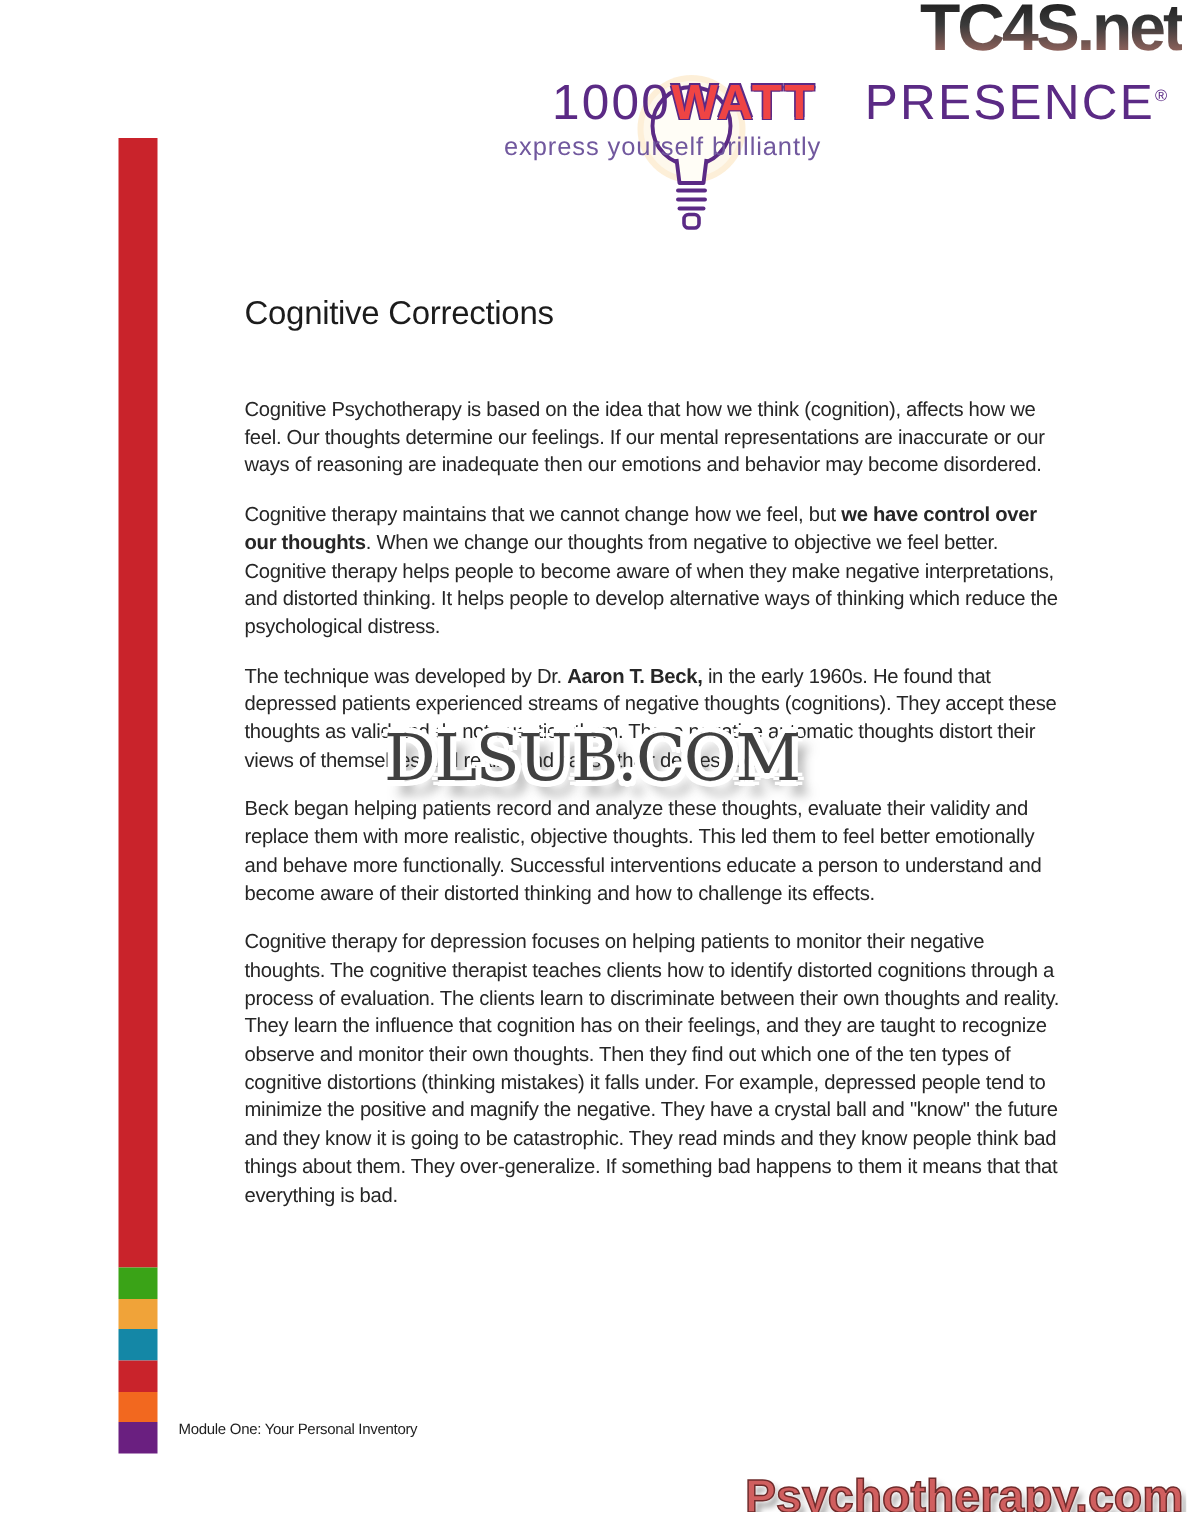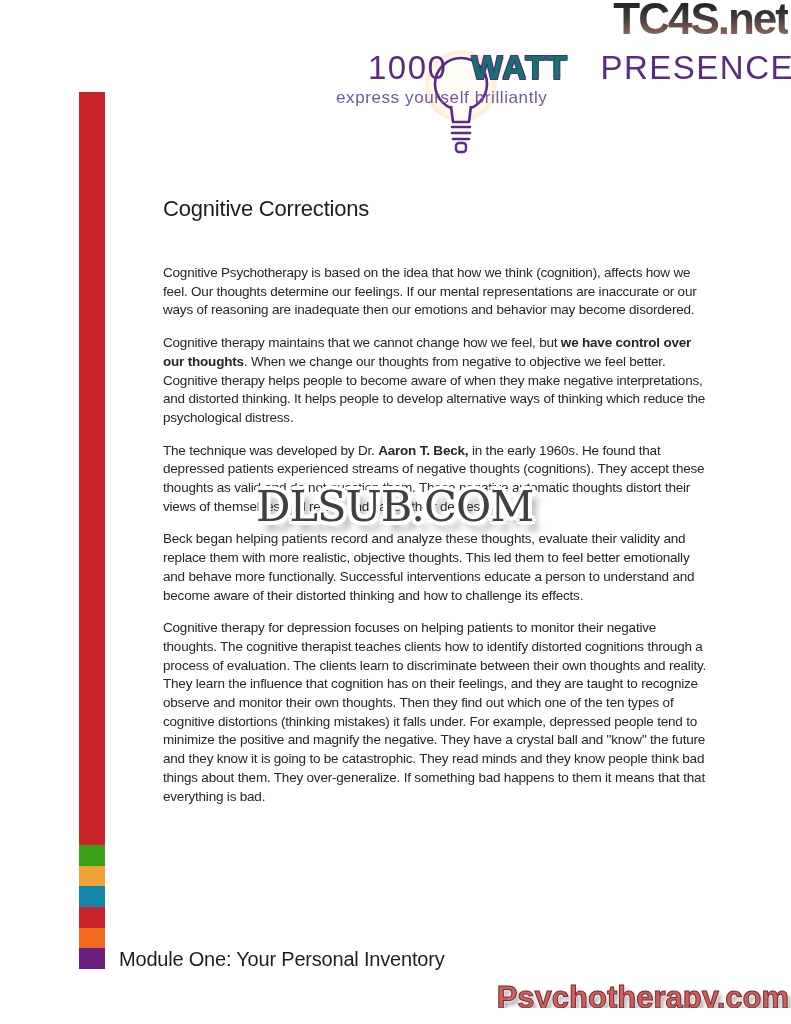--- a/index.html
+++ b/index.html
@@ -24,23 +24,22 @@
   .brand{
     position:absolute;top:50px;left:336px;width:380px;height:70px;
   }
   .brand-line{
     position:relative;z-index:2;
     font-size:33px;letter-spacing:1.5px;line-height:36px;
     white-space:nowrap;
   }
   .brand-1000,.brand-presence{color:#5b2a85;font-weight:500;margin-left:32px;}
   .brand-watt{
-    color:#0f766e;font-weight:bold;
+    color:#ef4444;font-weight:bold;
     text-shadow:-1px -1px 0 #5b2a85,1px -1px 0 #5b2a85,-1px 1px 0 #5b2a85,1px 1px 0 #5b2a85;
-    margin-left:24px;
   }
   .brand-reg{color:#5b2a85;font-size:11px;vertical-align:top;position:relative;top:-4px;letter-spacing:0;}
   .brand-tagline{
     position:relative;z-index:2;
     margin-top:2px;padding-right:14px;
     text-align:left;font-size:17px;letter-spacing:0.6px;
     color:#71589e;
   }
   .bulb{position:absolute;left:86px;top:-8px;z-index:1;}
 
@@ -74,21 +73,21 @@
       -3px -3px 0 #ffffff, 3px -3px 0 #ffffff,
       -3px  3px 0 #ffffff, 3px  3px 0 #ffffff,
       -4px  0   0 #ffffff, 4px  0   0 #ffffff,
        0   -4px 0 #ffffff, 0    4px 0 #ffffff,
        7px  9px 7px rgba(60,60,60,0.55);
   }
 
   
   .module-footer{
     position:absolute;left:119px;top:948px;
-    font-size:20px;color:#1e1e1e;letter-spacing:-0.2px;
+    font-size:10px;color:#1e1e1e;letter-spacing:-0.2px;
   }
   .traders-banner{
     position:absolute;right:2px;top:980px;z-index:5;
     font-size:31px;font-weight:bold;letter-spacing:0;white-space:nowrap;
     color:#d05f5f;
     -webkit-text-stroke:1px #6e2b2b;
     text-shadow:0 0 4px #ffffff,0 0 2px #ffffff,3px 4px 4px #9a9a9a;
   }
 </style>
 </head>

